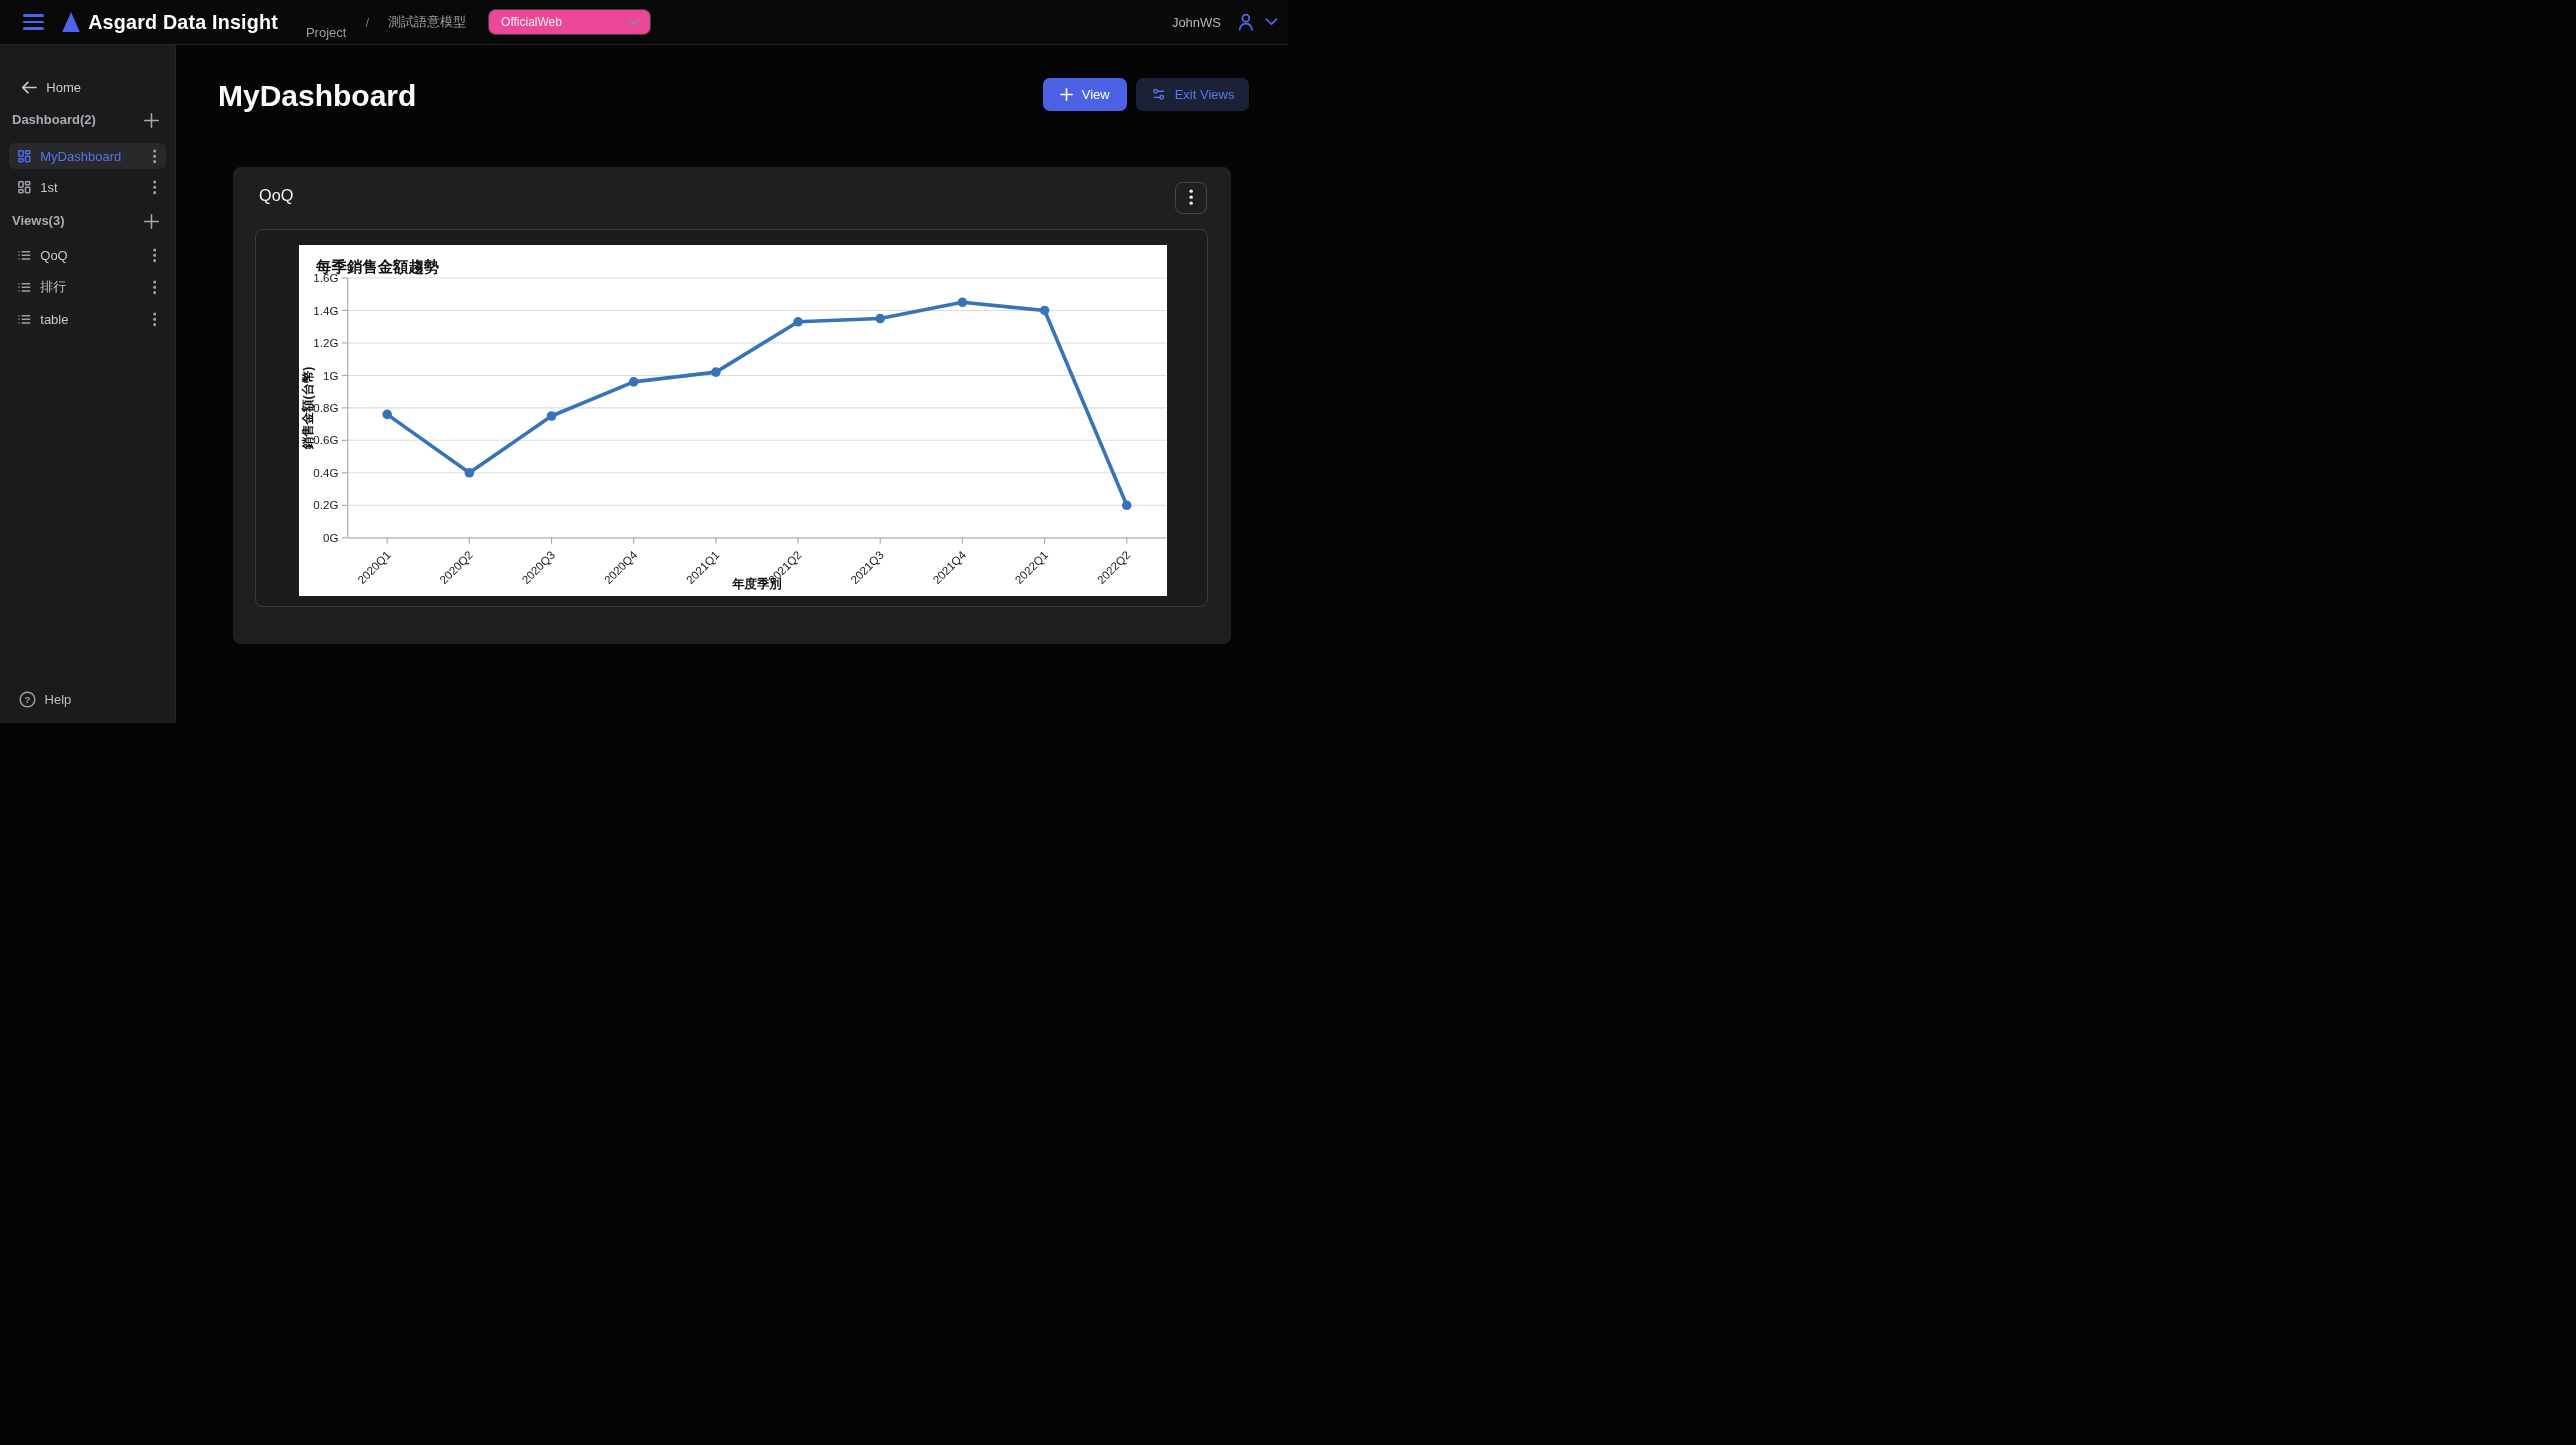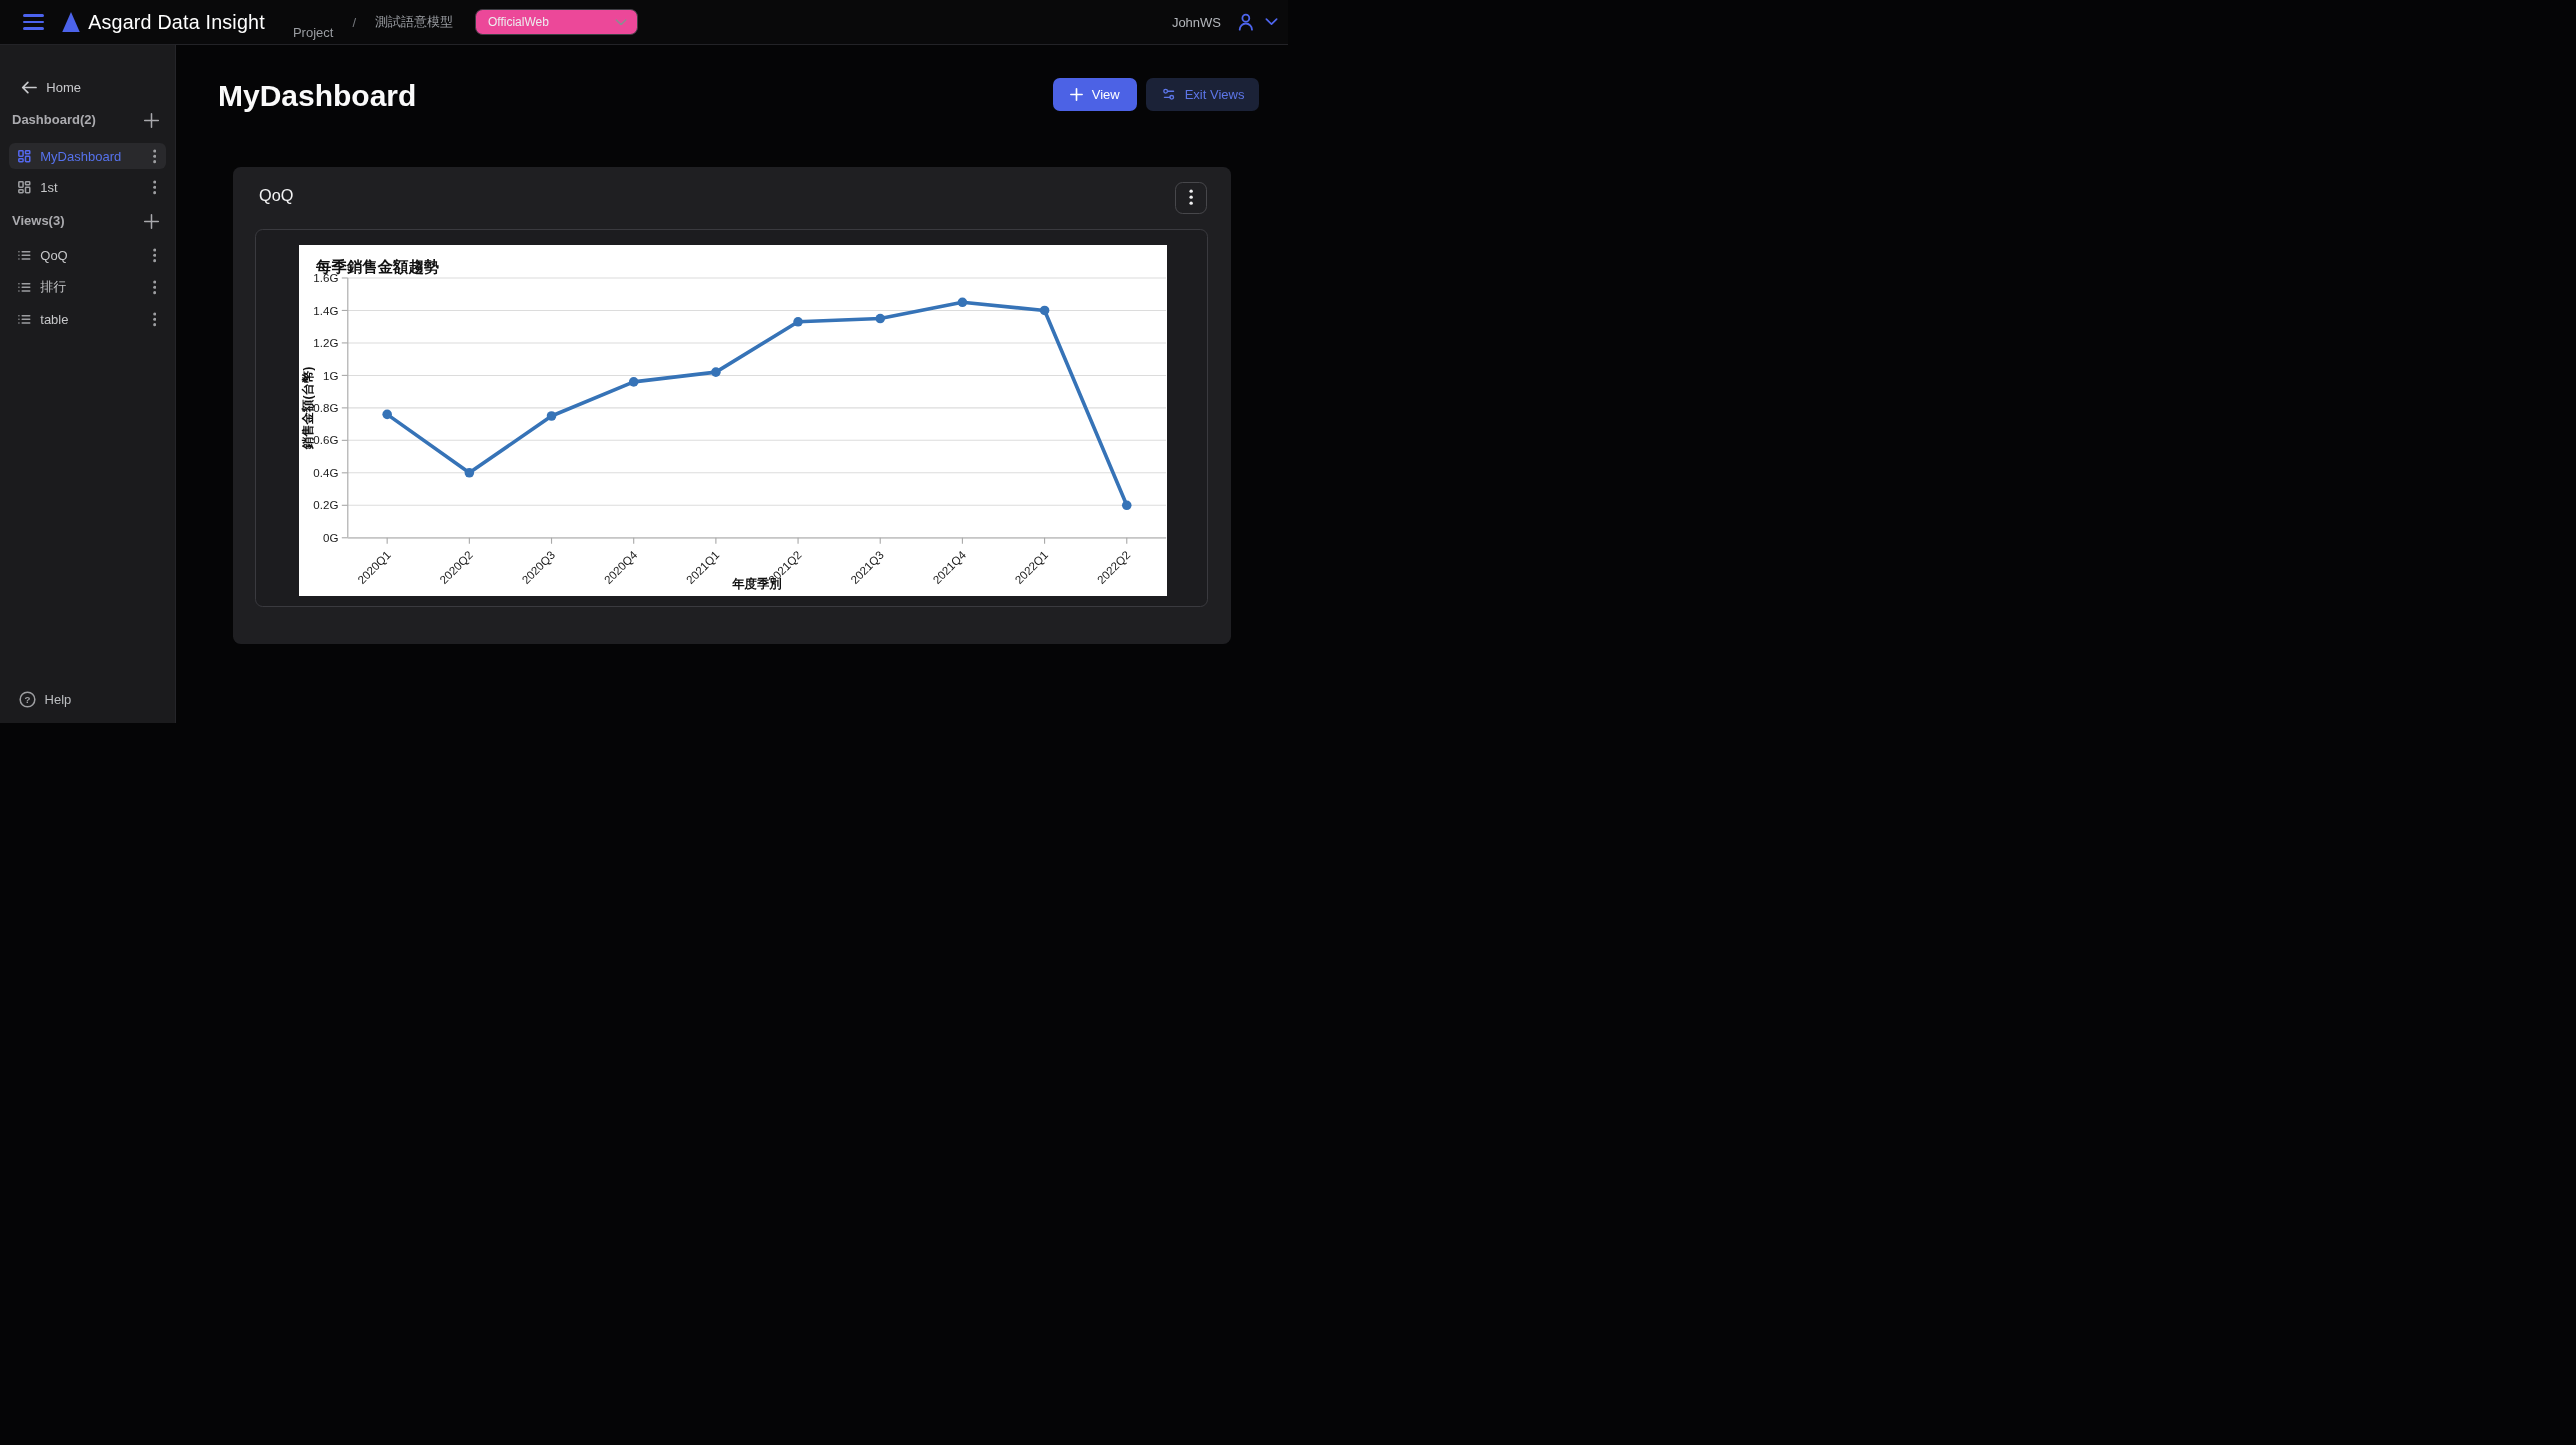--- a/index.html
+++ b/index.html
@@ -5,21 +5,21 @@
   * { margin:0; padding:0; box-sizing:border-box; }
   html,body { width:1288px; height:723px; overflow:hidden; }
   body { background:#050506; color:#e8e8ea; font-family:"Liberation Sans","DejaVu Sans",sans-serif; }
   .app { display:grid; width:1288px; height:723px; grid-template-rows:45px 1fr; grid-template-columns:176px 1fr; }
 
   
   .navbar { grid-column:1/3; display:flex; align-items:center; background:#09090a; border-bottom:0.9px solid #232327; padding:0 10.3px 0 23px; }
   .hamburger { width:20.6px; height:16.3px; display:flex; flex-direction:column; justify-content:space-between; cursor:pointer; }
   .hamburger span { height:2.7px; border-radius:1.7px; background:#4c63ee; }
   .logo-tri { margin-left:18px; display:flex; }
-  .app-title { margin-left:8.6px; font-size:19.7px; font-weight:normal; color:#ffffff; letter-spacing:0.2px; }
+  .app-title { margin-left:8.6px; font-size:19.7px; font-weight:bold; color:#ffffff; letter-spacing:0.2px; }
   .crumb { color:#9a9da2; font-size:13px; }
   .crumb-project { margin-left:28px;margin-top:21px; }
   .crumb-sep { margin-left:19px; color:#75787d; }
   .crumb-model { margin-left:19px; }
   .ws-select { margin-left:22px; width:163px; height:26px; border:0.9px solid #3e3e44; border-radius:7.7px; background:#ec4899; display:flex; align-items:center; justify-content:space-between; padding:0 10.3px 0 12px; font-size:12px; color:#ededef; cursor:pointer; }
   .nav-right { margin-left:auto; display:flex; align-items:center; }
   .user-name { color:#b4b7bc; font-size:13px; }
   .user-icon { margin-left:15.4px; display:flex; cursor:pointer; }
   .user-chevron { margin-left:8.6px; display:flex; cursor:pointer; }
 
@@ -34,21 +34,21 @@
   .side-row { display:flex; align-items:center; height:26px; border-radius:6px; padding:0 7.7px; color:#c6c7c9; font-size:13px; gap:8.6px; cursor:pointer; }
   .side-row + .side-row { margin-top:5.1px; }
   .side-rows.views .side-row + .side-row { margin-top:6px; }
   .side-row.active { background:#29292c; color:#5672ec; }
   .row-kebab { margin-left:auto; display:flex; padding:1.7px 2.6px; cursor:pointer; }
   .help-row { position:absolute; bottom:15.4px; left:19px; display:flex; align-items:center; gap:8.6px; color:#bcbec1; font-size:13px; cursor:pointer; }
 
   
   .main { position:relative; background:#050506; }
   .page-title { position:absolute; left:42px; top:34px; font-size:30px; font-weight:bold; color:#fafafa; }
-  .actions { position:absolute; top:33px; right:29px; display:flex; gap:9.4px; }
+  .actions { position:absolute; top:33px; right:39px; display:flex; gap:9.4px; }
   .btn { height:33px; border:none; border-radius:6.9px; display:flex; align-items:center; gap:8.6px; font-size:13px; font-family:inherit; cursor:pointer; }
   .btn-view { background:#4c62e5; color:#ffffff; padding:0 17px; }
   .btn-exit { background:#1b2237; color:#5d76e8; padding:0 14.6px; }
 
   .card { position:absolute; left:57px; top:122px; width:998px; height:477px; background:#1f1f22; border-radius:7.7px; }
   .card-title { position:absolute; left:26px; top:19px; font-size:16.3px; color:#f2f2f3; }
   .card-kebab { position:absolute; right:24px; top:14.6px; width:32px; height:32px; border:0.9px solid #47474b; border-radius:7.7px; background:transparent; display:flex; align-items:center; justify-content:center; cursor:pointer; }
   .chart-outer { position:absolute; left:22px; top:62px; width:953px; height:378px; border:0.9px solid #3a3a3f; border-radius:7.7px; background:#1c1c1f; }
   .chart-white { position:absolute; left:43px; top:14.6px; width:868px; height:351px; background:#ffffff; }
   .chart-white svg { display:block; font-family:"Liberation Sans","DejaVu Sans",sans-serif; }

